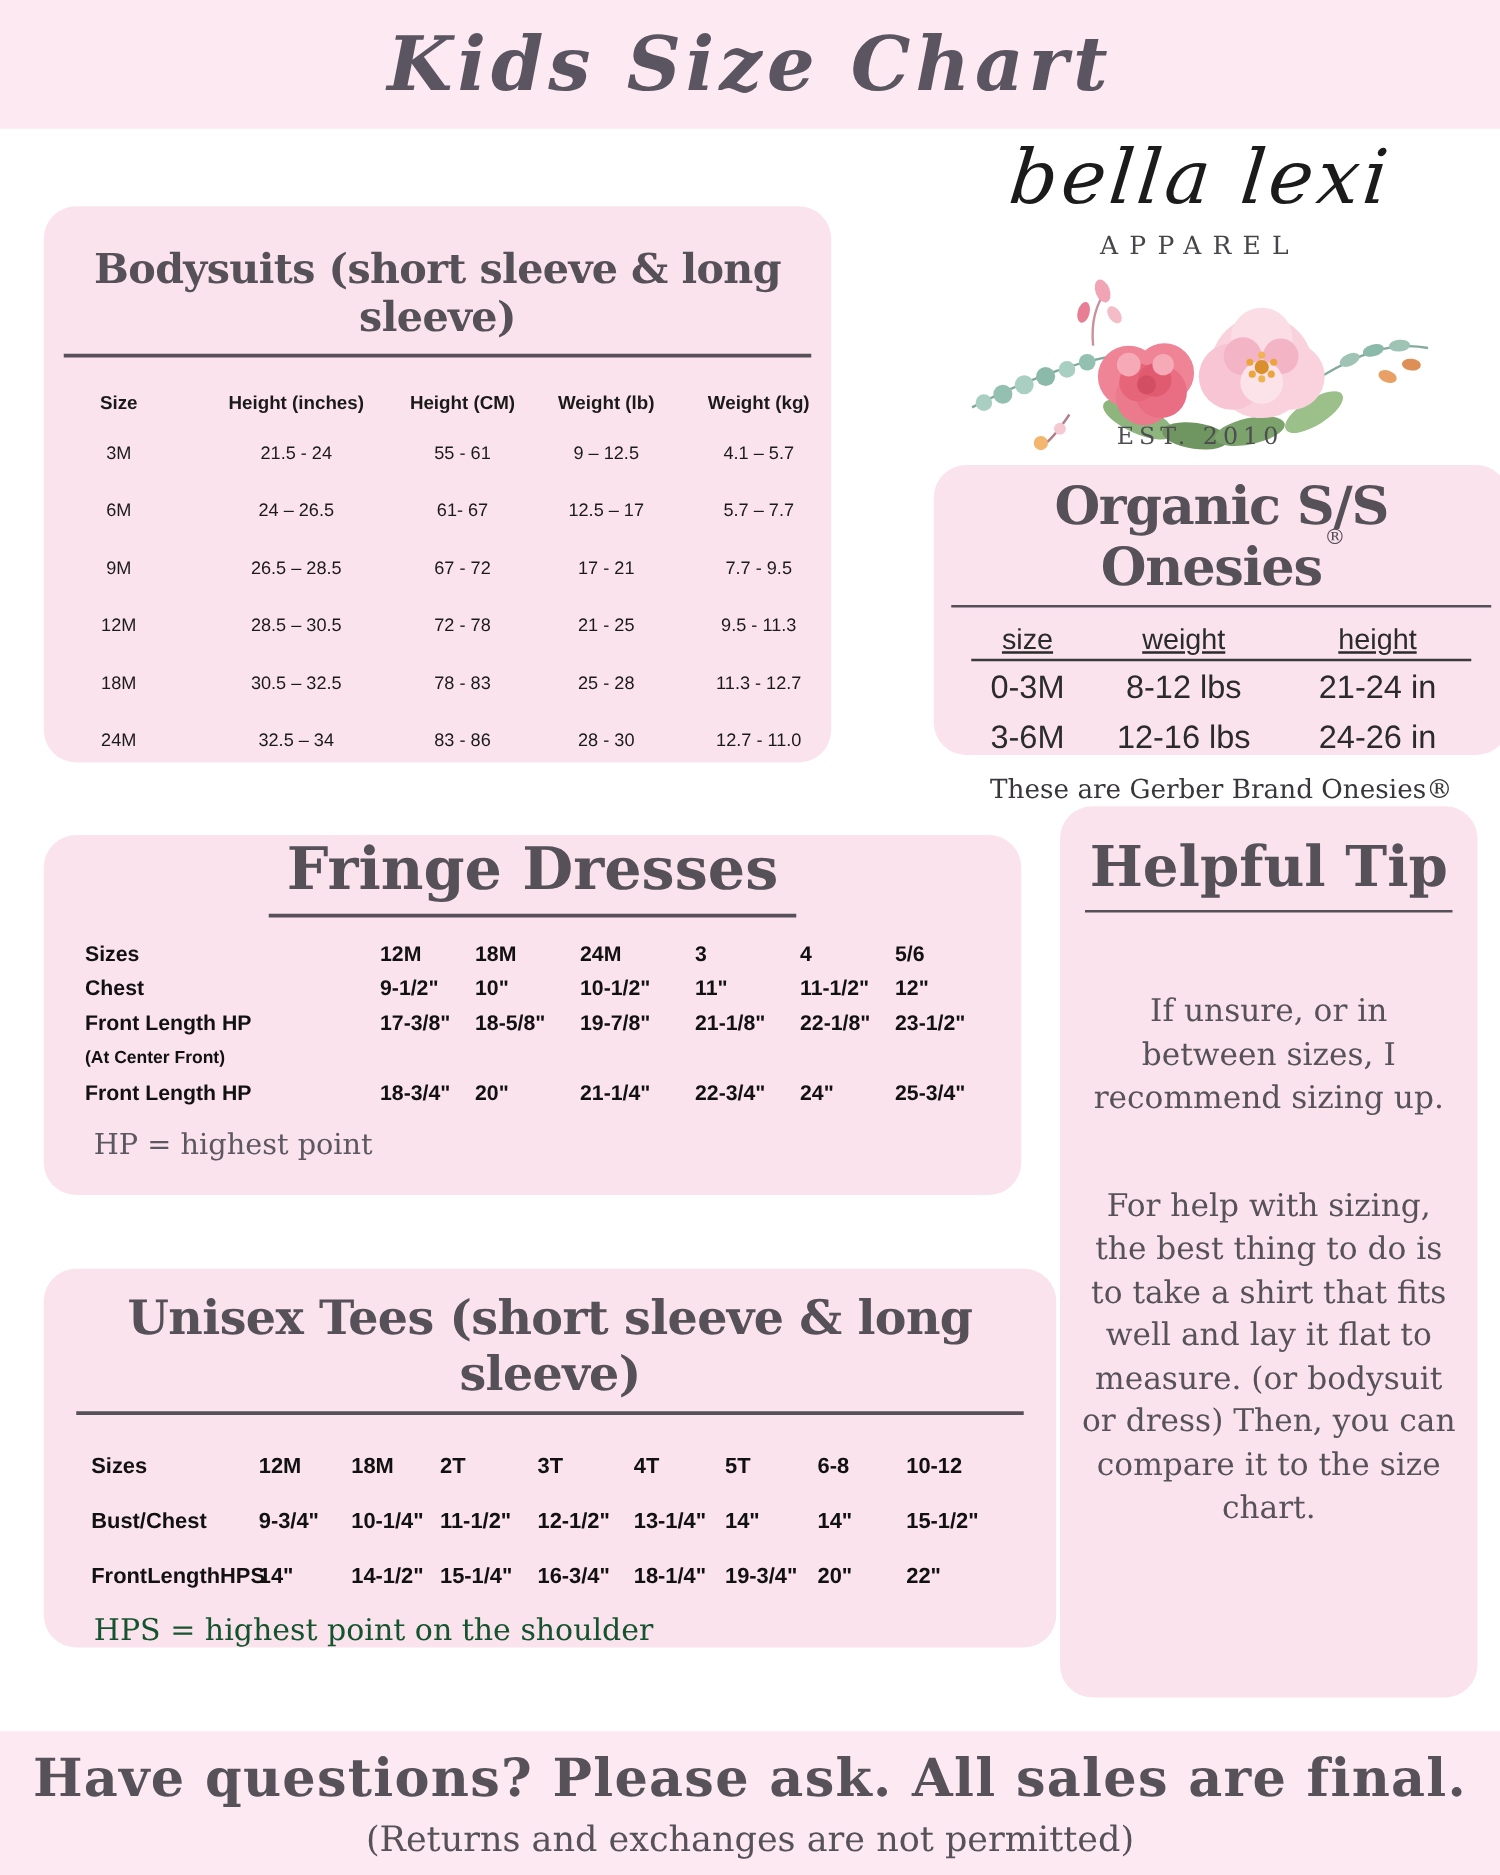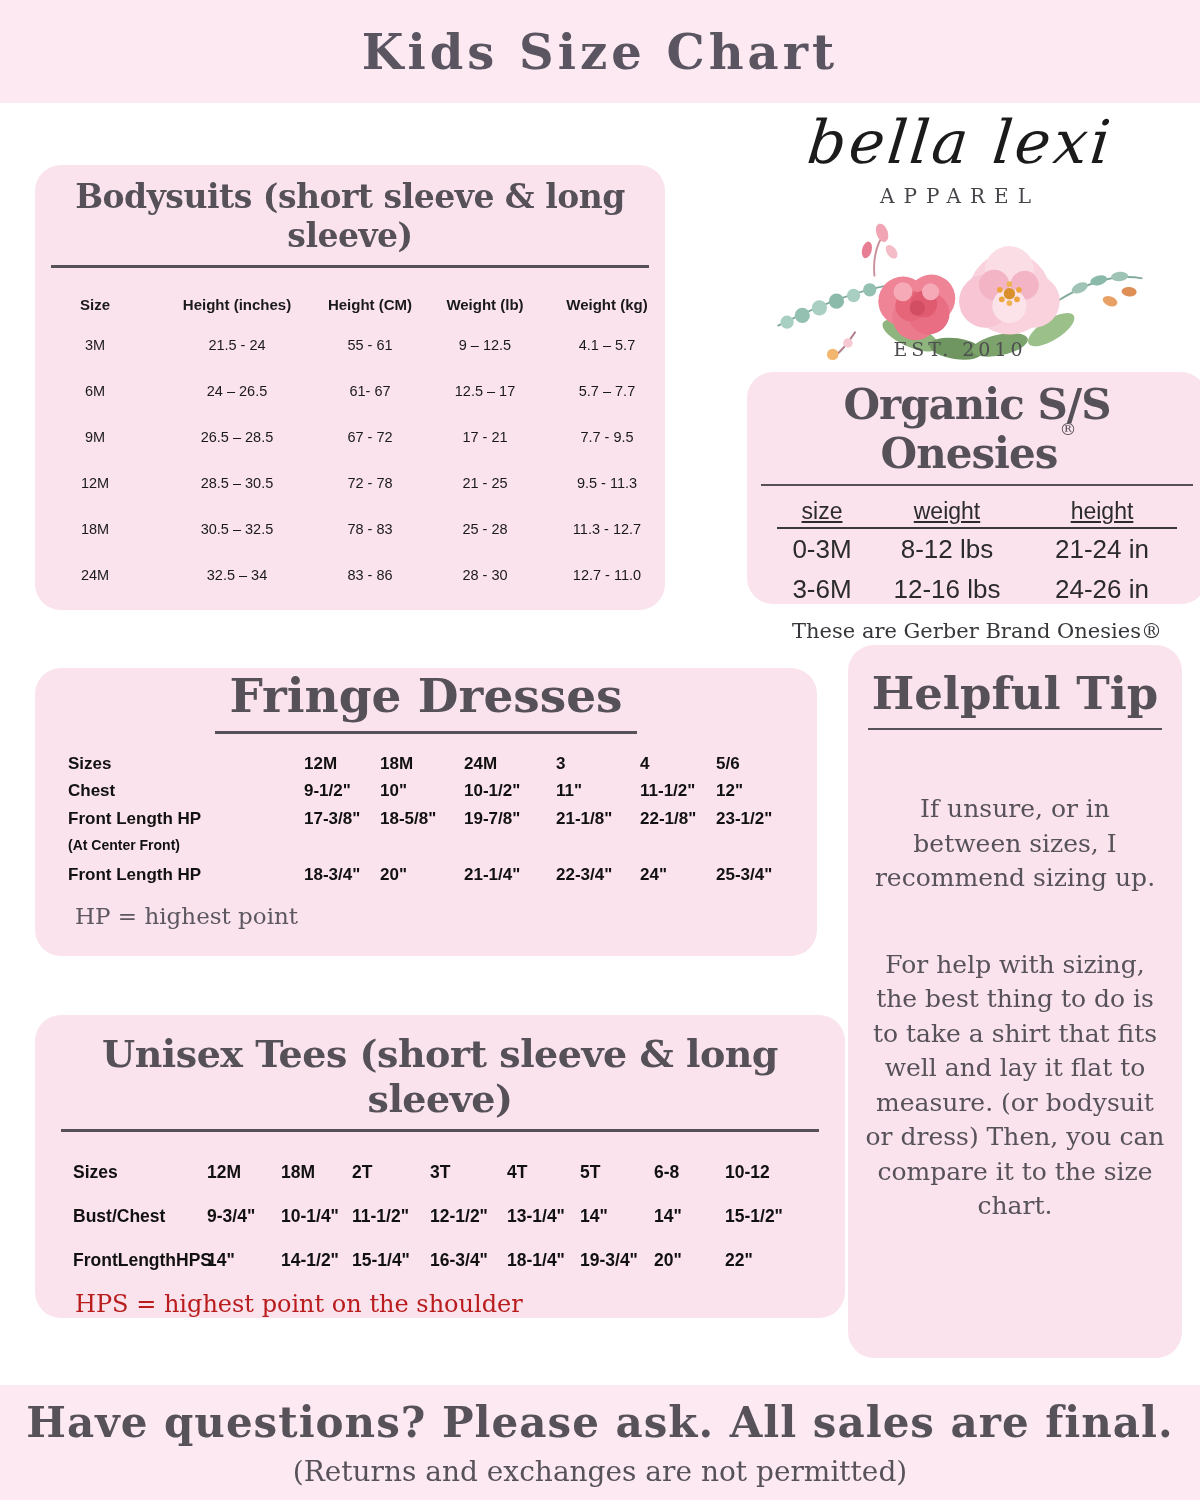--- a/index.html
+++ b/index.html
@@ -13,39 +13,40 @@
   }
   .band {
     position: absolute; left: 0; width: 1200px;
     background: #fce9f2;
     display: flex; flex-direction: column; justify-content: center; align-items: center;
   }
   .top-band { top: 0; height: 103px; }
   .bottom-band { top: 1385px; height: 115px; }
   h1.page-title {
     font-family: "DejaVu Serif", serif;
-    font-size: 48px; font-weight: 700; letter-spacing: 4px;
+    font-size: 60px; font-weight: 700; letter-spacing: 4px;
     color: #5a5560;
+    font-style: italic;
   }
   .panel {
     position: absolute;
     background: #fae3ed;
     border-radius: 26px;
   }
   .panel-title {
     font-family: "DejaVu Serif", serif;
     font-weight: 700; color: #565159; text-align: center;
   }
   .rule-full {
     display: block;
     border-bottom: 3px solid #565159;
   }
   
   .bodysuits { left: 35px; top: 165px; width: 630px; height: 445px; }
-  .bodysuits .panel-title { font-size: 33px; letter-spacing: -0.5px; padding: 12px 16px 10px; }
+  .bodysuits .panel-title { font-size: 33px; letter-spacing: -0.5px; padding: 30px 16px 10px; }
   .bodysuits .rule-full { margin: 0 16px; }
   .bs-table { margin-top: 18px; }
   .bs-row {
     display: grid;
     grid-template-columns: 120px 164px 102px 128px 116px;
     align-items: center; height: 46px;
   }
   .bs-row span { text-align: center; font-size: 14.5px; color: #1a1a1a; }
   .bs-head { height: 36px; }
   .bs-head span { font-weight: 700; font-size: 15px; }
@@ -131,21 +132,21 @@
   .tees .panel-title { font-size: 38px; letter-spacing: -0.5px; padding: 16px 16px 8px; }
   .tees .rule-full { margin: 0 26px; }
   .te-table { margin: 18px 0 0 38px; }
   .te-row {
     display: grid;
     grid-template-columns: 134px 74px 71px 78px 77px 73px 74px 71px 80px;
     align-items: center; height: 44px;
   }
   .te-row span { font-size: 17.5px; font-weight: 700; color: #111111; text-align: left; }
   .te-note {
-    font-family: "DejaVu Serif", serif; font-size: 24px; color: #b91c1c;
+    font-family: "DejaVu Serif", serif; font-size: 24px; color: #14532d;
     margin: 8px 0 0 40px;
   }
   
   .footer-line1 {
     font-family: "DejaVu Serif", serif; font-weight: 700;
     font-size: 42px; letter-spacing: 1px; color: #57525a;
   }
   .footer-line2 {
     font-family: "DejaVu Serif", serif;
     font-size: 28px; color: #57525a; margin-top: 8px;

